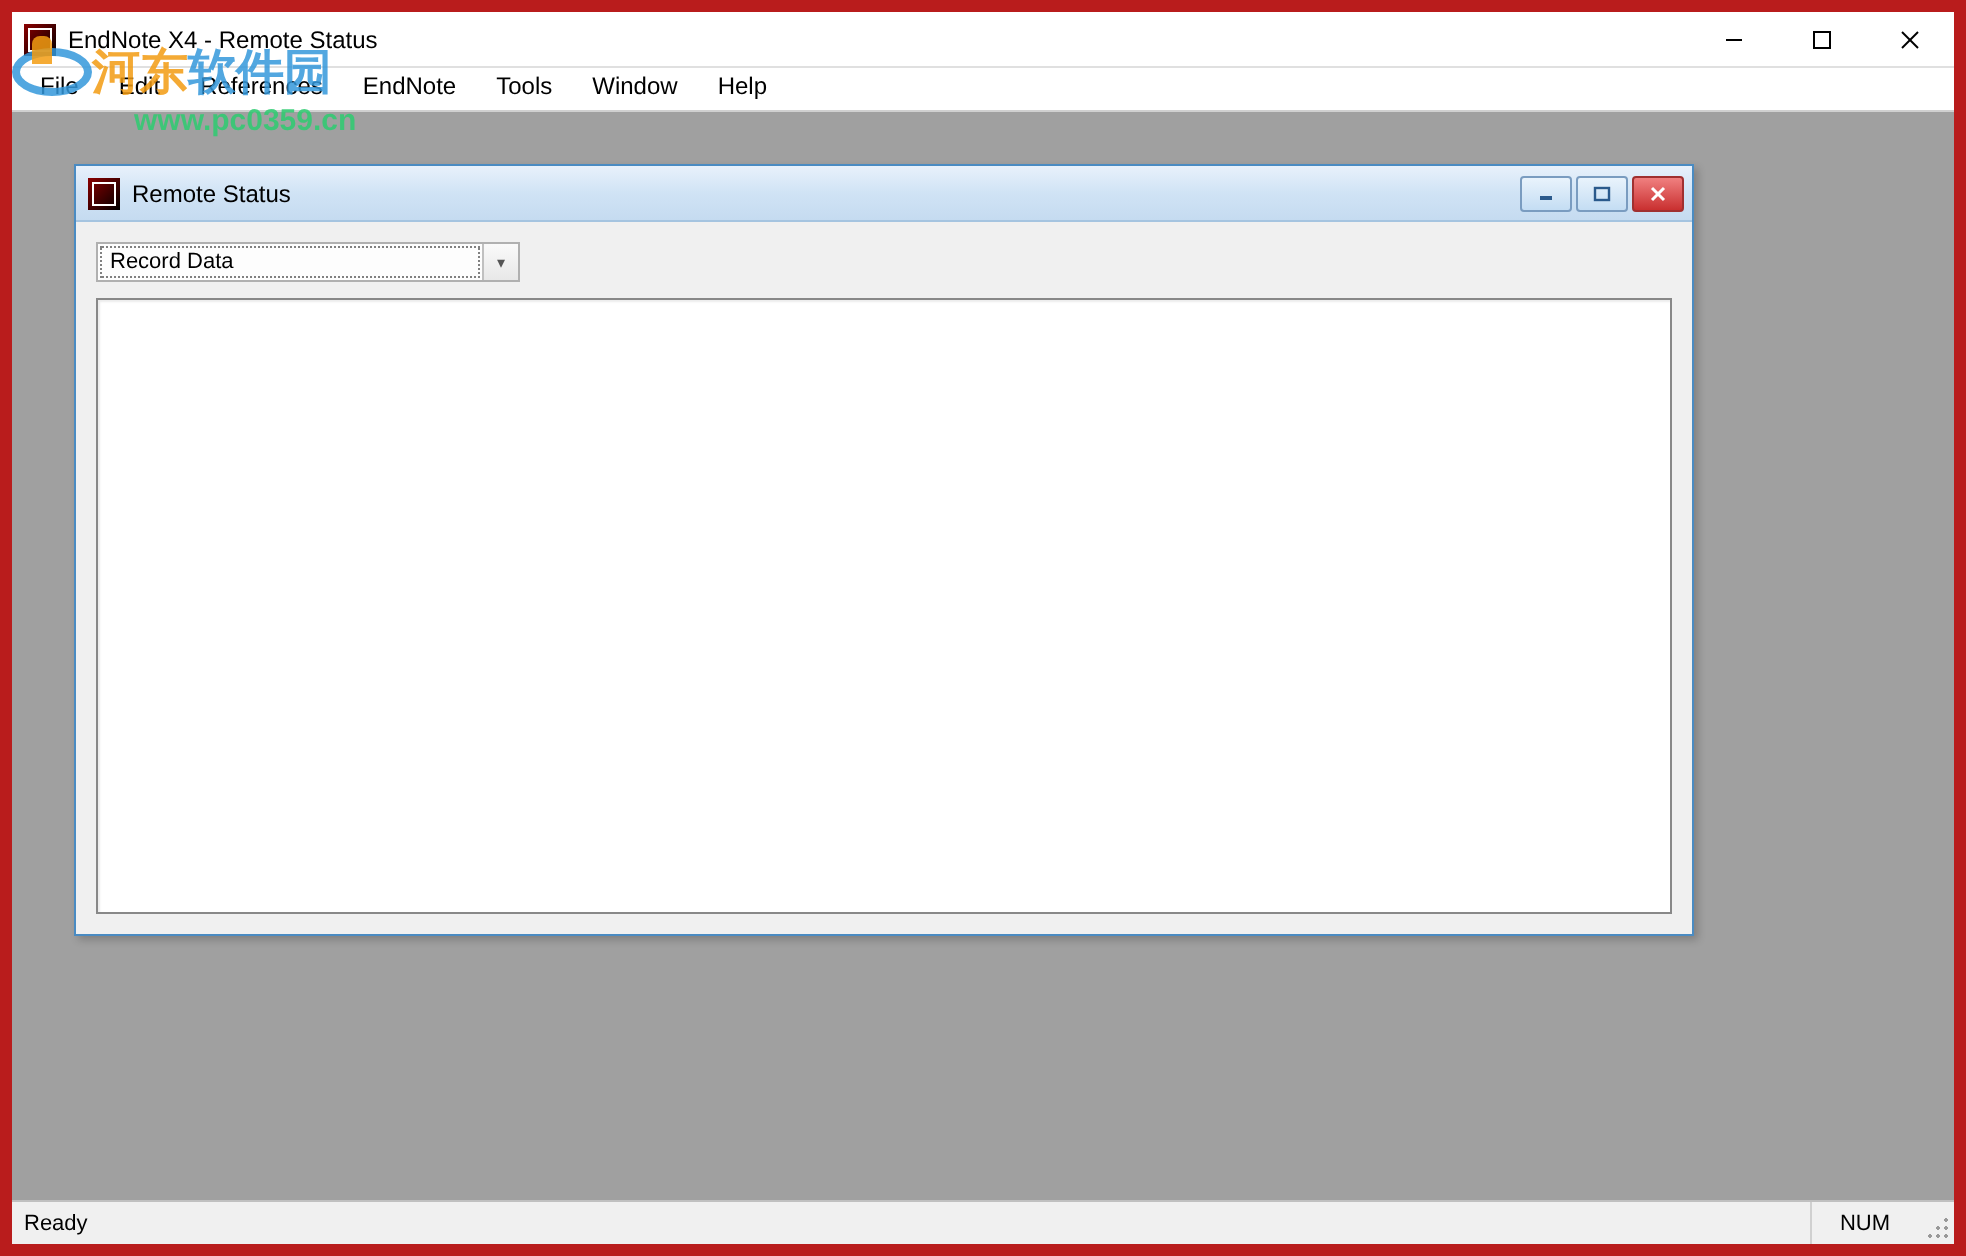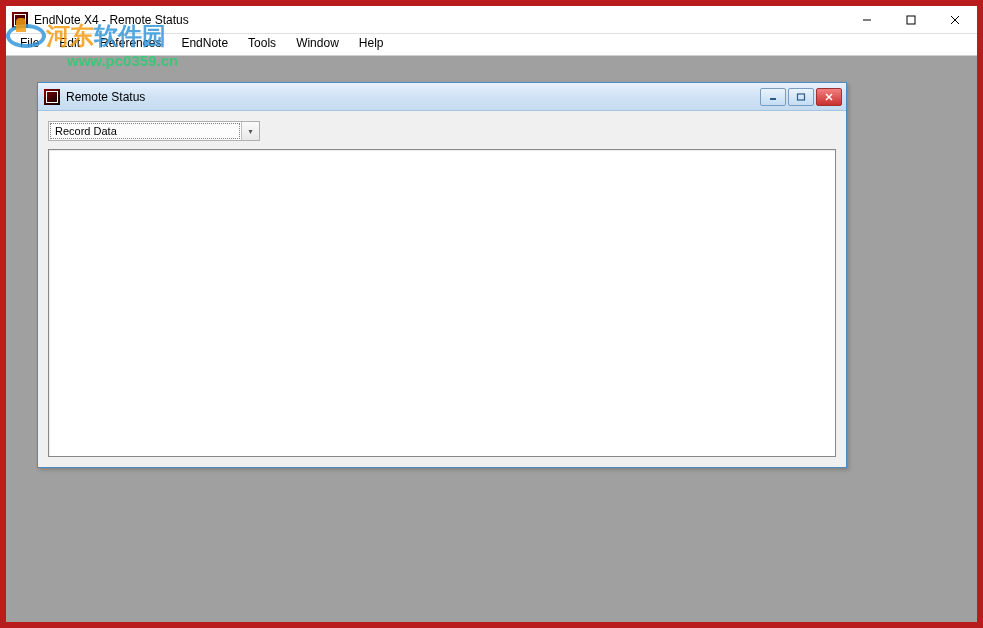--- a/index.html
+++ b/index.html
@@ -365,20 +365,25 @@
         <div class="combo">
           <div class="combo-text">Record Data</div>
           <div class="combo-arrow">▾</div>
         </div>
         <div class="content-area"></div>
       </div>
     </div>
 
   </div>
 
+  <div class="statusbar">
+    <div class="status-text">Ready</div>
+    <div class="status-cell">NUM</div>
+    <div class="grip"></div>
+  </div>
 
 </div>
 
 <div class="watermark">
   <div class="wm-logo">
     <div class="wm-icon"></div>
     <div class="wm-text1">
       <span class="c1">河东</span><span class="c2">软件园</span>
     </div>
   </div>

